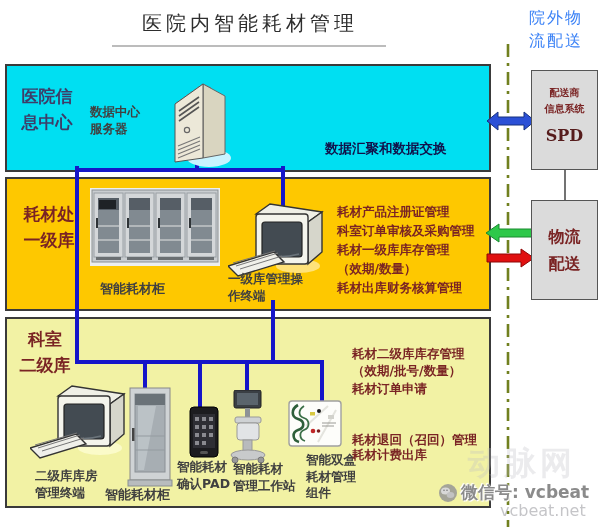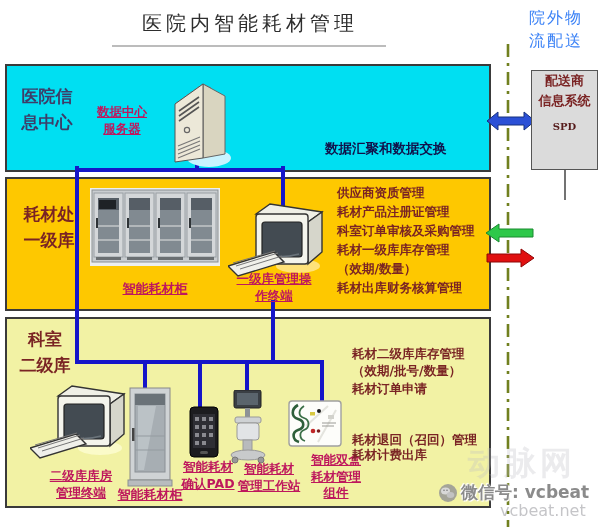--- a/index.html
+++ b/index.html
@@ -4,39 +4,39 @@
 <style>
   html,body{margin:0;padding:0;background:#fff;}
   #stage{position:relative;width:600px;height:527px;background:#ffffff;overflow:hidden;
          font-family:"DejaVu Sans","Liberation Sans",sans-serif;}
   .band{position:absolute;left:5px;width:486px;border:2px solid #3a3a3a;box-sizing:border-box;}
   #band-info{top:64px;height:108px;background:#00dff2;}
   #band-central{top:177px;height:134px;background:#fec800;}
   #band-dept{top:317px;height:191px;background:#f2f2a4;}
   .band-label{position:absolute;font-weight:bold;font-size:17px;line-height:1.5;
               white-space:pre-line;text-align:center;color:#7a2424;z-index:6;}
-  .dev-label{position:absolute;text-align:center;font-size:12.5px;font-weight:bold;
-             color:#be185d;white-space:pre-line;line-height:1.32;z-index:6;text-decoration:underline;}
+  .dev-label{position:absolute;text-align:left;font-size:12.5px;font-weight:bold;
+             color:#404040;white-space:pre-line;line-height:1.32;z-index:6;}
   .fn-line{position:absolute;white-space:nowrap;font-size:12.5px;font-weight:bold;
            color:#7a2424;z-index:6;}
   #title{position:absolute;left:110px;top:10px;width:280px;text-align:center;
          font-family:"DejaVu Serif","Liberation Serif",serif;font-size:20px;
          letter-spacing:4px;color:#2e2e2e;z-index:6;}
   #title-underline{position:absolute;left:112px;top:45px;width:274px;height:2px;
          background:#bcbcbc;z-index:6;}
   #outside-header{position:absolute;left:529px;top:6px;width:70px;
          font-family:"DejaVu Serif","Liberation Serif",serif;font-size:16px;
          letter-spacing:2px;color:#3b82f6;line-height:1.45;white-space:pre-line;z-index:6;}
   .ext-box{position:absolute;left:531px;width:67px;height:100px;background:#dbdbdb;
          border:1.5px solid #555;box-sizing:border-box;text-align:center;z-index:5;}
   #spd-box{top:70px;}
   #logistics-box{top:200px;}
-  .ext-name{font-size:13px;font-weight:bold;color:#7a2424;line-height:1.55;
-         white-space:pre-line;}
-  .ext-code{font-size:10px;font-weight:bold;color:#561c1c;margin-top:10px;
+  .ext-name{font-size:10px;font-weight:bold;color:#7a2424;line-height:1.55;
+         white-space:pre-line;margin-top:14px;}
+  .ext-code{font-size:16px;font-weight:bold;color:#561c1c;margin-top:10px;
          font-family:"DejaVu Serif","Liberation Serif",serif;}
   #logistics-box .ext-name{font-size:16px;line-height:1.7;margin-top:22px;}
   svg.overlay{position:absolute;left:0;top:0;z-index:4;}
   .device{position:absolute;z-index:5;}
   #wm-ghost{position:absolute;left:468px;top:442px;font-size:32px;font-weight:bold;
          color:rgba(190,190,196,0.30);letter-spacing:4px;z-index:9;}
   #wm-text{position:absolute;left:461px;top:481px;font-size:17px;font-weight:bold;
          color:#8b8b8b;z-index:10;white-space:nowrap;
          text-shadow:0 0 3px #fff,1px 1px 0 #fff,-1px -1px 0 #fff;}
   #wm-site{position:absolute;left:500px;top:501px;font-size:16px;
@@ -145,21 +145,20 @@
       <rect x="28" y="18" width="52" height="50" rx="3" fill="#f4f4ec" stroke="#333" stroke-width="1.4"></rect>
       <rect x="34" y="26" width="40" height="35" rx="3" fill="#434b52" stroke="#222" stroke-width="1.2"></rect>
       <path d="M37,58 Q54,63 71,58" stroke="#6a737a" stroke-width="1.4" fill="none"></path>
       <polygon points="0,70 46,56 56,66 10,80" fill="#f0f0ea" stroke="#333" stroke-width="1.4"></polygon>
       <path d="M8,70 L50,57 M12,73 L54,60 M5,67 L47,55" stroke="#777" stroke-width="1" fill="none"></path>
     </svg>
   </div>
   <div class="dev-label" style="left:228px;top:271px;width:92px;">一级库管理操
 作终端</div>
 
-  <div class="fn-line" style="left:337px;top:185px;">供应商资质管理</div>
   <div class="fn-line" style="left:337px;top:204px;">耗材产品注册证管理</div>
   <div class="fn-line" style="left:337px;top:223px;">科室订单审核及采购管理</div>
   <div class="fn-line" style="left:337px;top:242px;">耗材一级库库存管理</div>
   <div class="fn-line" style="left:337px;top:261px;">（效期/数量）</div>
   <div class="fn-line" style="left:337px;top:280px;">耗材出库财务核算管理</div>
 
   <div class="band-label" style="left:12px;top:327px;width:66px;">科室
 二级库</div>
 
   <div class="device" style="left:30px;top:378px;">
@@ -251,20 +250,24 @@
   <div class="fn-line" style="left:352px;top:363px;">（效期/批号/数量）</div>
   <div class="fn-line" style="left:352px;top:381px;">耗材订单申请</div>
   <div class="fn-line" style="left:352px;top:415px;margin-top:32px;">耗材计费出库</div>
   <div class="fn-line" style="left:352px;top:432px;">耗材退回（召回）管理</div>
 
   <div class="ext-box" id="spd-box">
     <div class="ext-name">配送商
 信息系统</div>
     <div class="ext-code">SPD</div>
   </div>
+  <div class="ext-box" id="logistics-box">
+    <div class="ext-name">物流
+配送</div>
+  </div>
 
   <div id="wm-ghost">动脉网</div>
   <div id="wm-icon">
     <svg width="20" height="20" viewBox="0 0 20 20">
       <circle cx="10" cy="10" r="9" fill="#969696" opacity="0.85"></circle>
       <ellipse cx="7.5" cy="8" rx="4.5" ry="3.6" fill="#d8d8d8"></ellipse>
       <ellipse cx="12.5" cy="12" rx="3.8" ry="3" fill="#c2c2c2"></ellipse>
       <circle cx="6" cy="7.3" r="0.7" fill="#6a6a6a"></circle>
       <circle cx="9" cy="7.3" r="0.7" fill="#6a6a6a"></circle>
     </svg>

